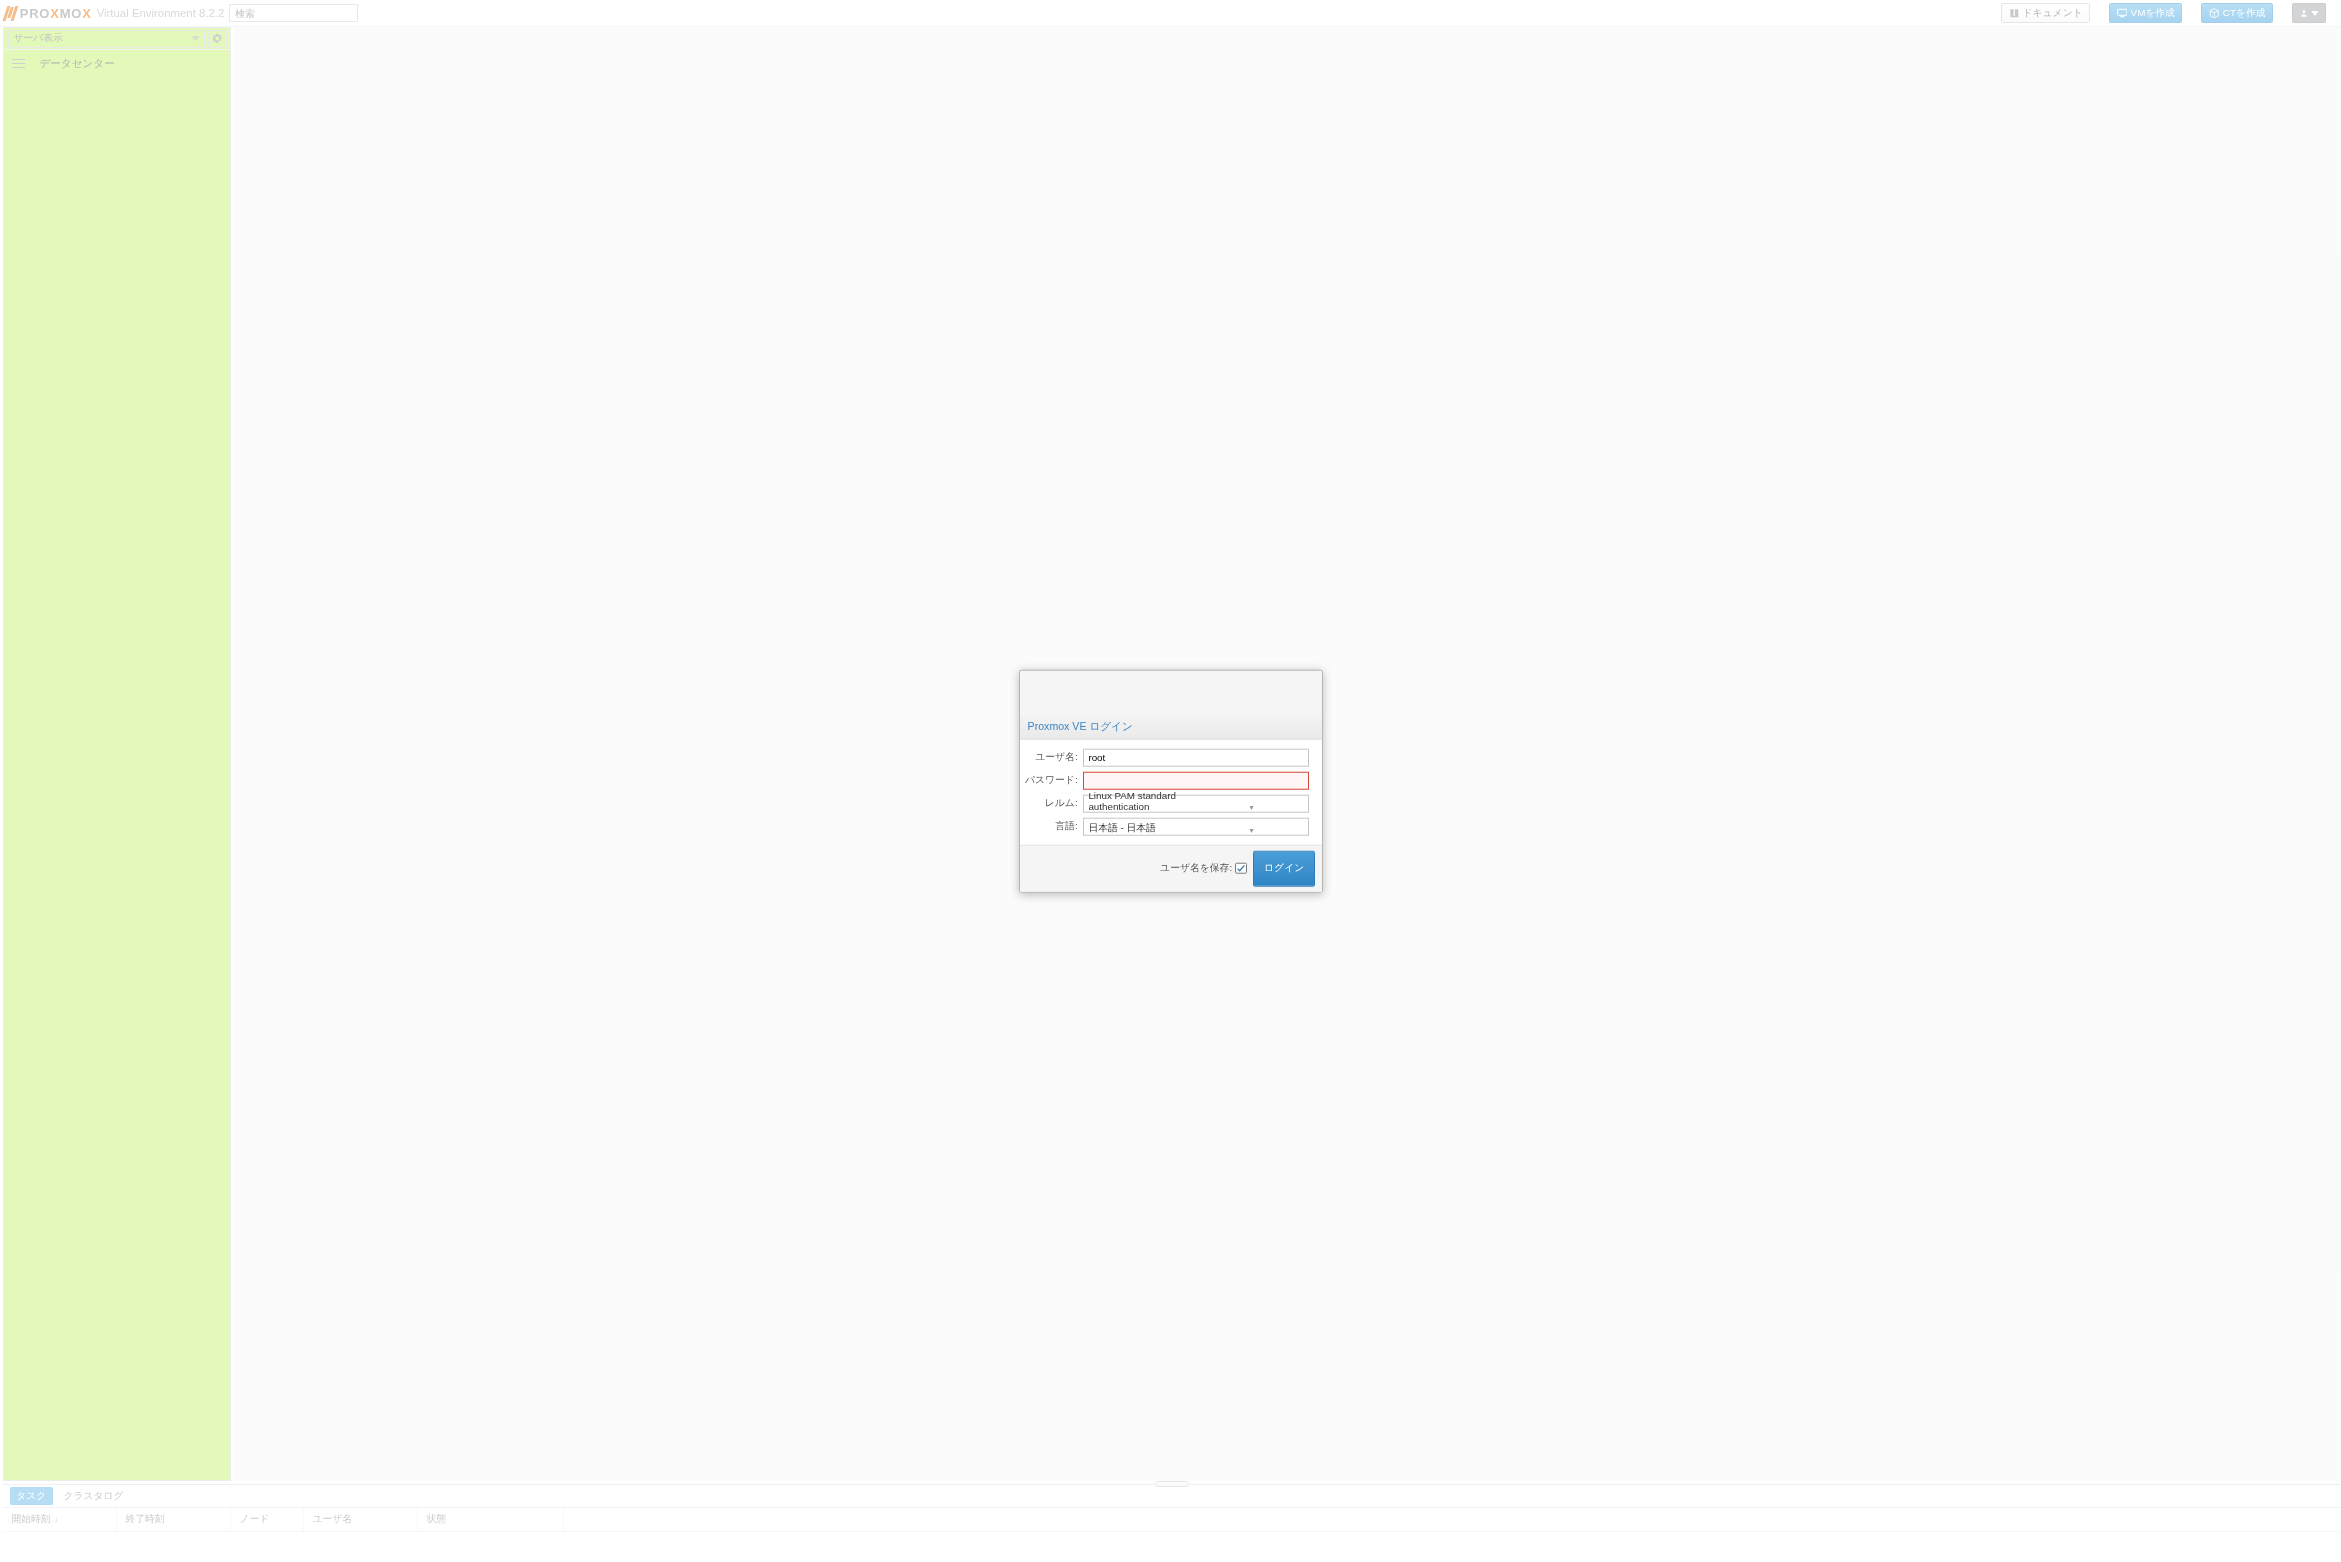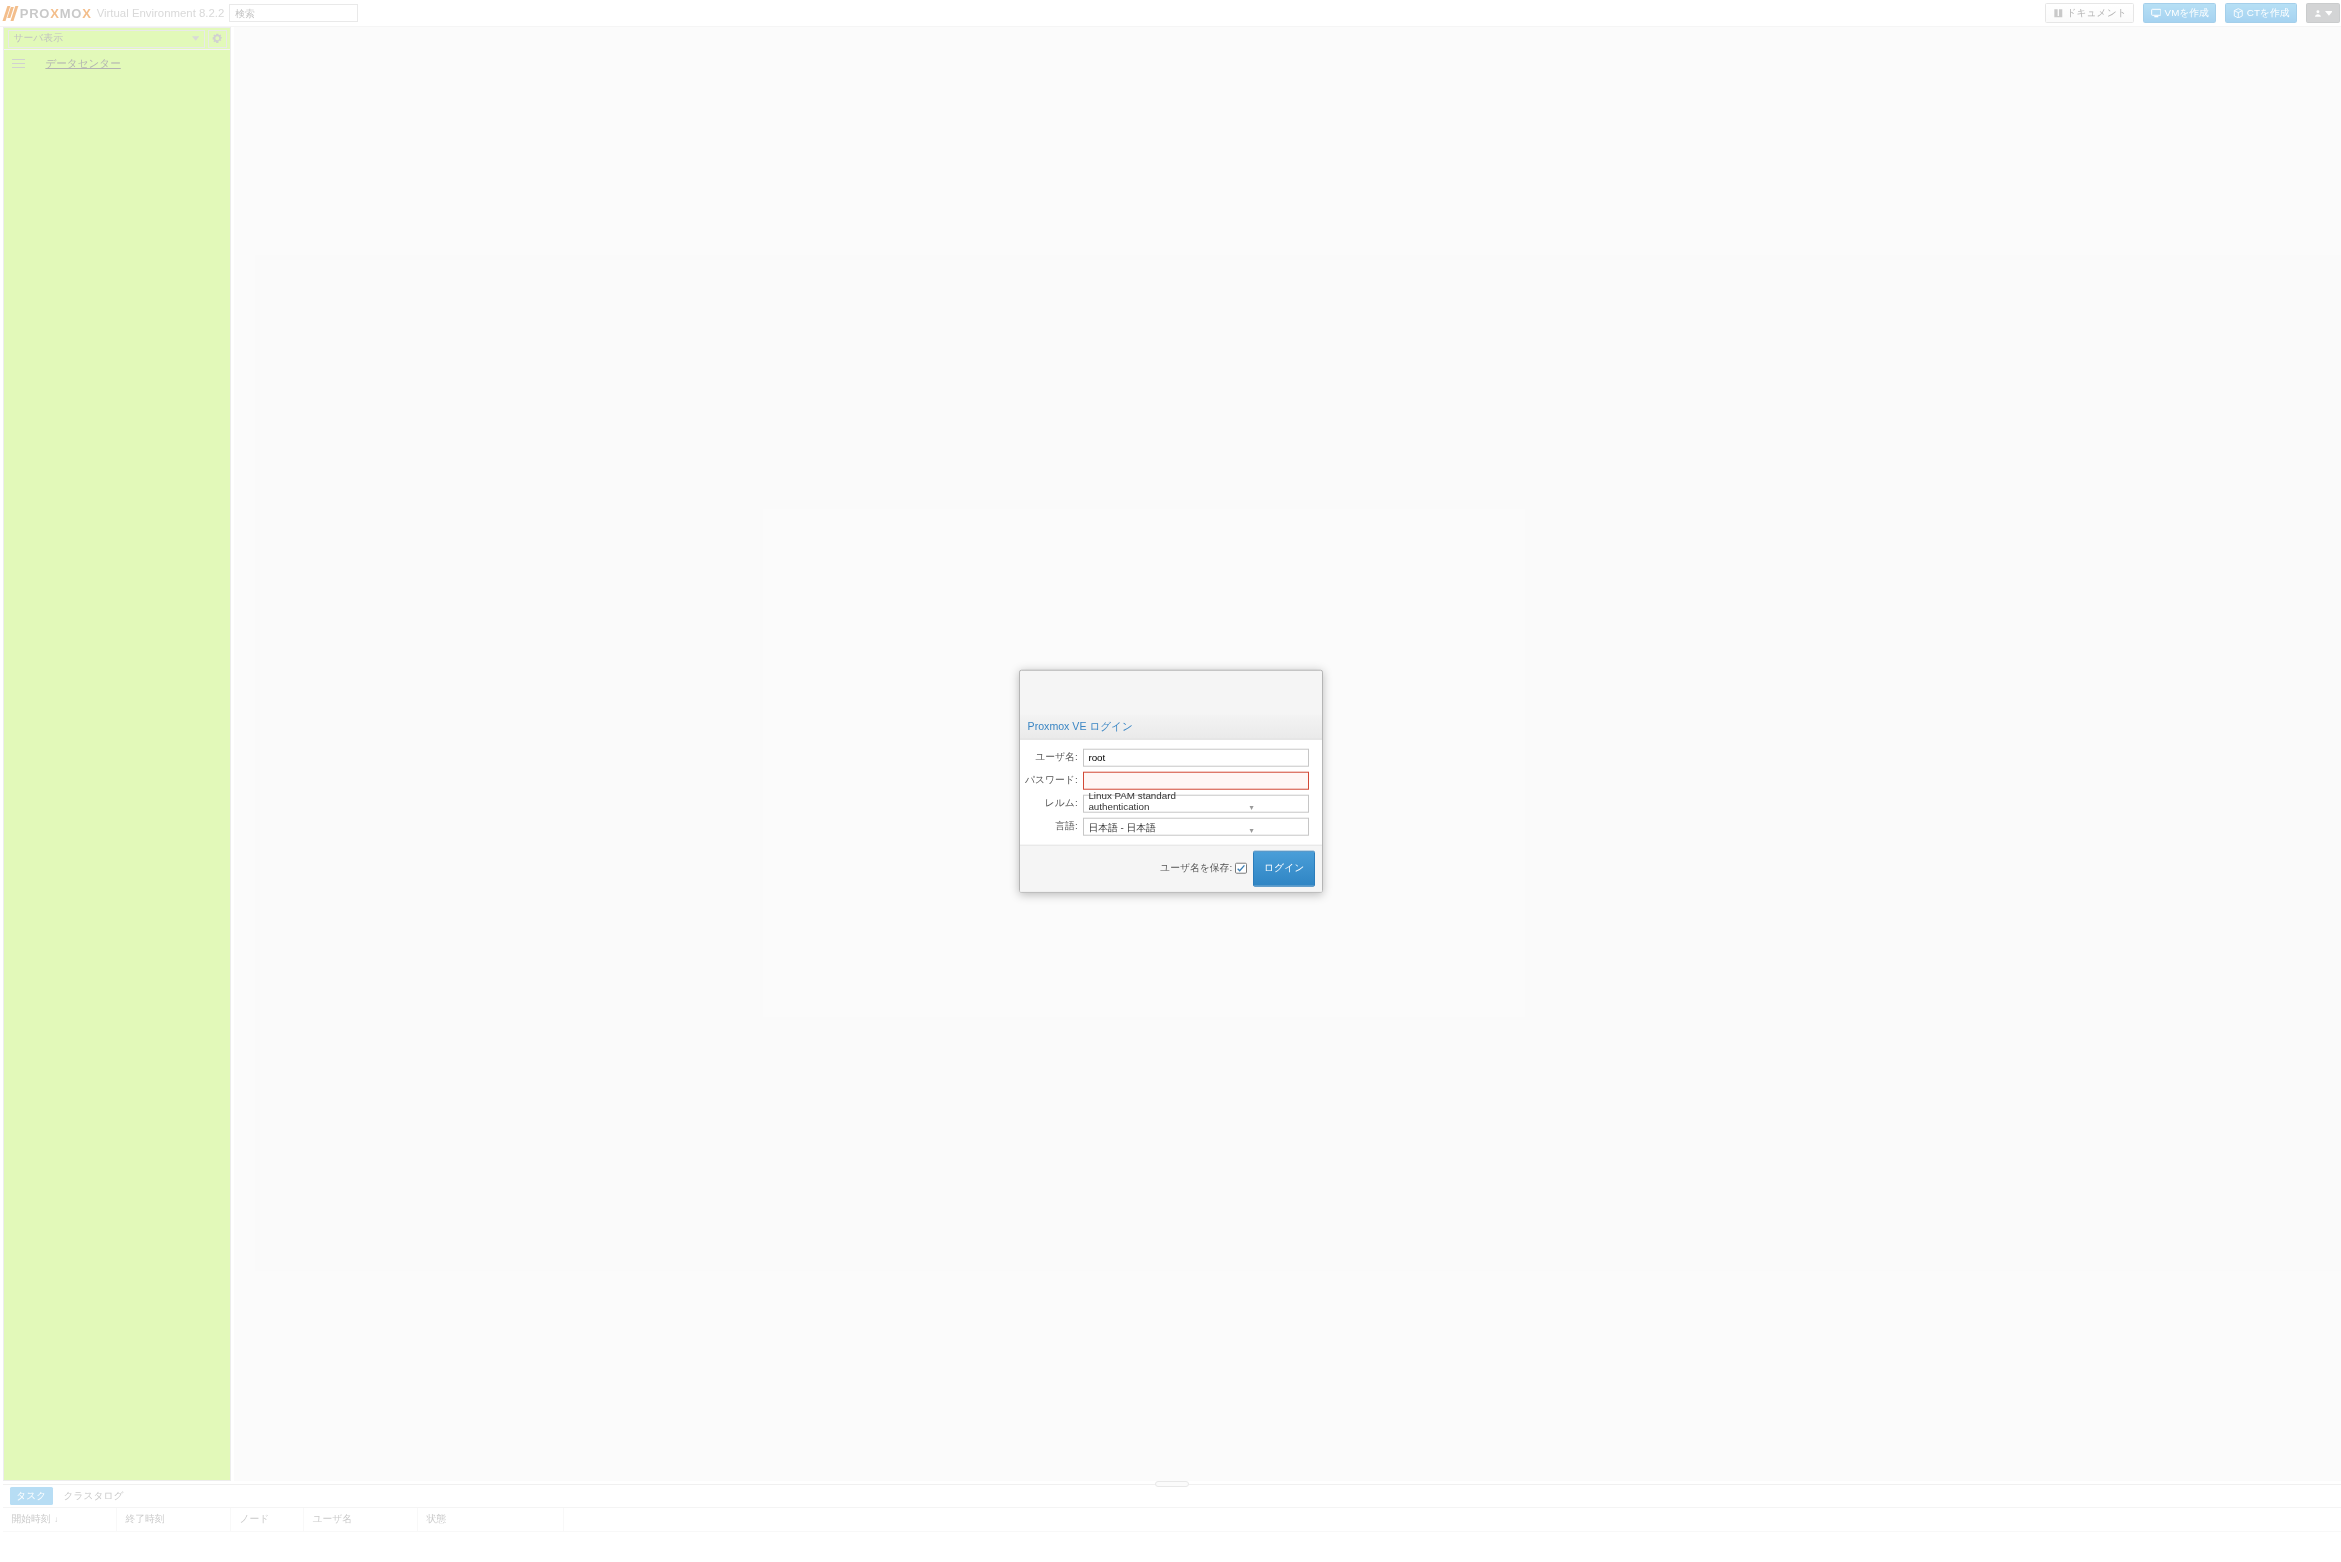--- a/index.html
+++ b/index.html
@@ -24,21 +24,21 @@
 .logo-text .x { color:#e57000; }
 .app-title { color:#aaa; font-size:11.4px; font-weight:400; margin-right:4.9px; white-space:nowrap; }
 
 .search {
   width: 129px; height: 18px;
   border: 0.8px solid #cfcfcf;
   padding: 1.6px 4.9px; font-size: 9.8px; color:#666;
 }
 
 .header-right {
-  margin-left: auto; display: flex; align-items: center; gap:9px; padding-right:1px;
+  margin-left: auto; display: flex; align-items: center; gap:19px; padding-right:15px;
 }
 .btn {
   height: 19.5px; display:inline-flex; align-items:center; gap:3.3px;
   padding: 0 6.5px; border:0.8px solid #c8c8c8; background: linear-gradient(#fff,#f6f6f6);
   font-size:9.8px; color:#555; border-radius:1.6px; cursor:pointer;
 }
 .btn.blue { background: linear-gradient(#5fb9e8,#3a9de0); border-color:#3795d1; color:#fff; }
 .btn svg { width:10.6px; height:10.6px; }
 .user-btn { width:34px; justify-content:center; background:#9da0a3; border-color:#8b8e91; color:#fff; }
 
@@ -48,21 +48,21 @@
   background:#bef264; border:0.8px solid #d8d8d8;
 }
 .side-tool { height:22px; border-bottom:0.8px solid #e5e5e5; display:flex; align-items:center; padding:0 3.3px; gap:2.4px; }
 .view-select {
   flex:1; height:18px; border:0.8px solid #cfcfcf; display:flex; align-items:center;
   padding:0 4.9px; color:#777; font-size:9.8px; justify-content:space-between;
 }
 .gear-btn { width:19.5px; height:18px; border:0.8px solid #cfcfcf; display:flex; align-items:center; justify-content:center; color:#888; }
 
 .tree { padding:3.3px 0; }
-.tree-item { display:flex; align-items:center; gap:20px; padding:3.3px 8.1px; color:#555; font-size:10.6px; cursor:pointer;text-decoration:underline; }
+.tree-item { display:flex; align-items:center; gap:14px; padding:3.3px 8.1px; color:#555; font-size:10.6px; cursor:pointer; }
 .tree-icon { width:13px; height:9.8px; display:inline-flex; flex-direction:column; justify-content:space-between; }
 .tree-icon span { height:1.6px; background:#9a9a9a; }
 
 
 .main {
   position:absolute; top:27px; left:234px; right:0; bottom:81px;
   background:#f5f5f5;
 }
 
 

